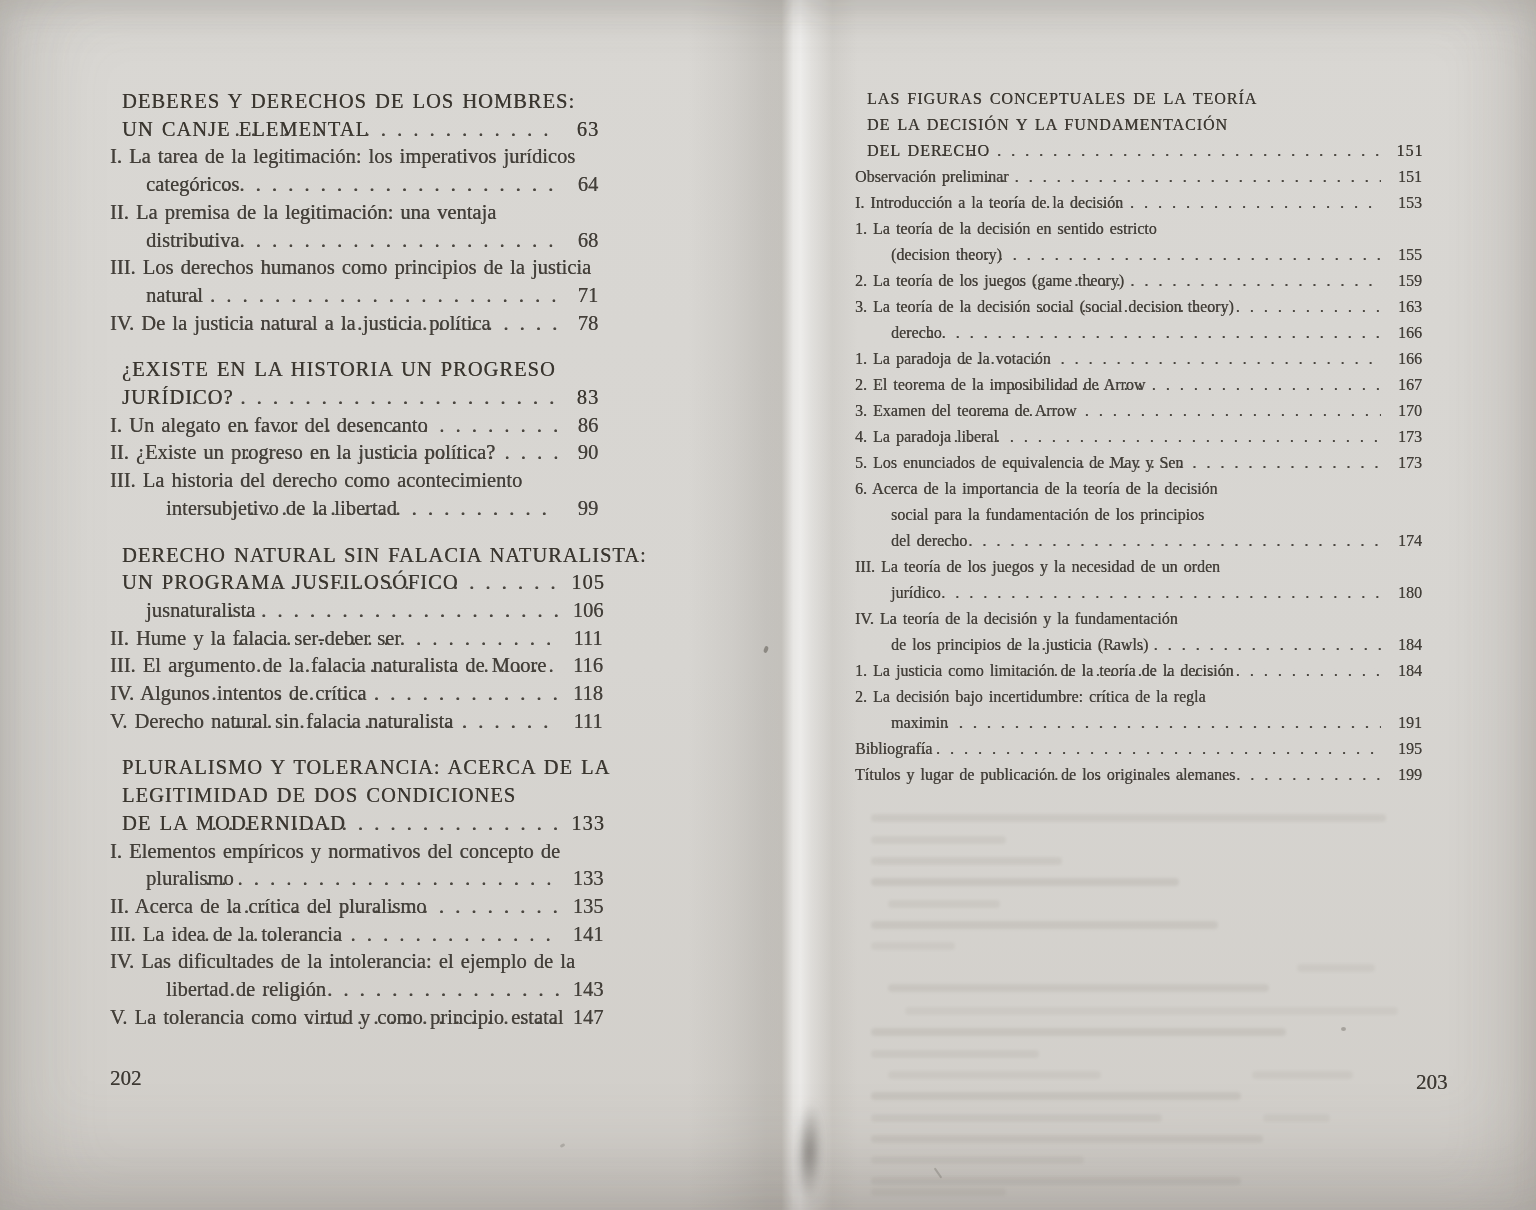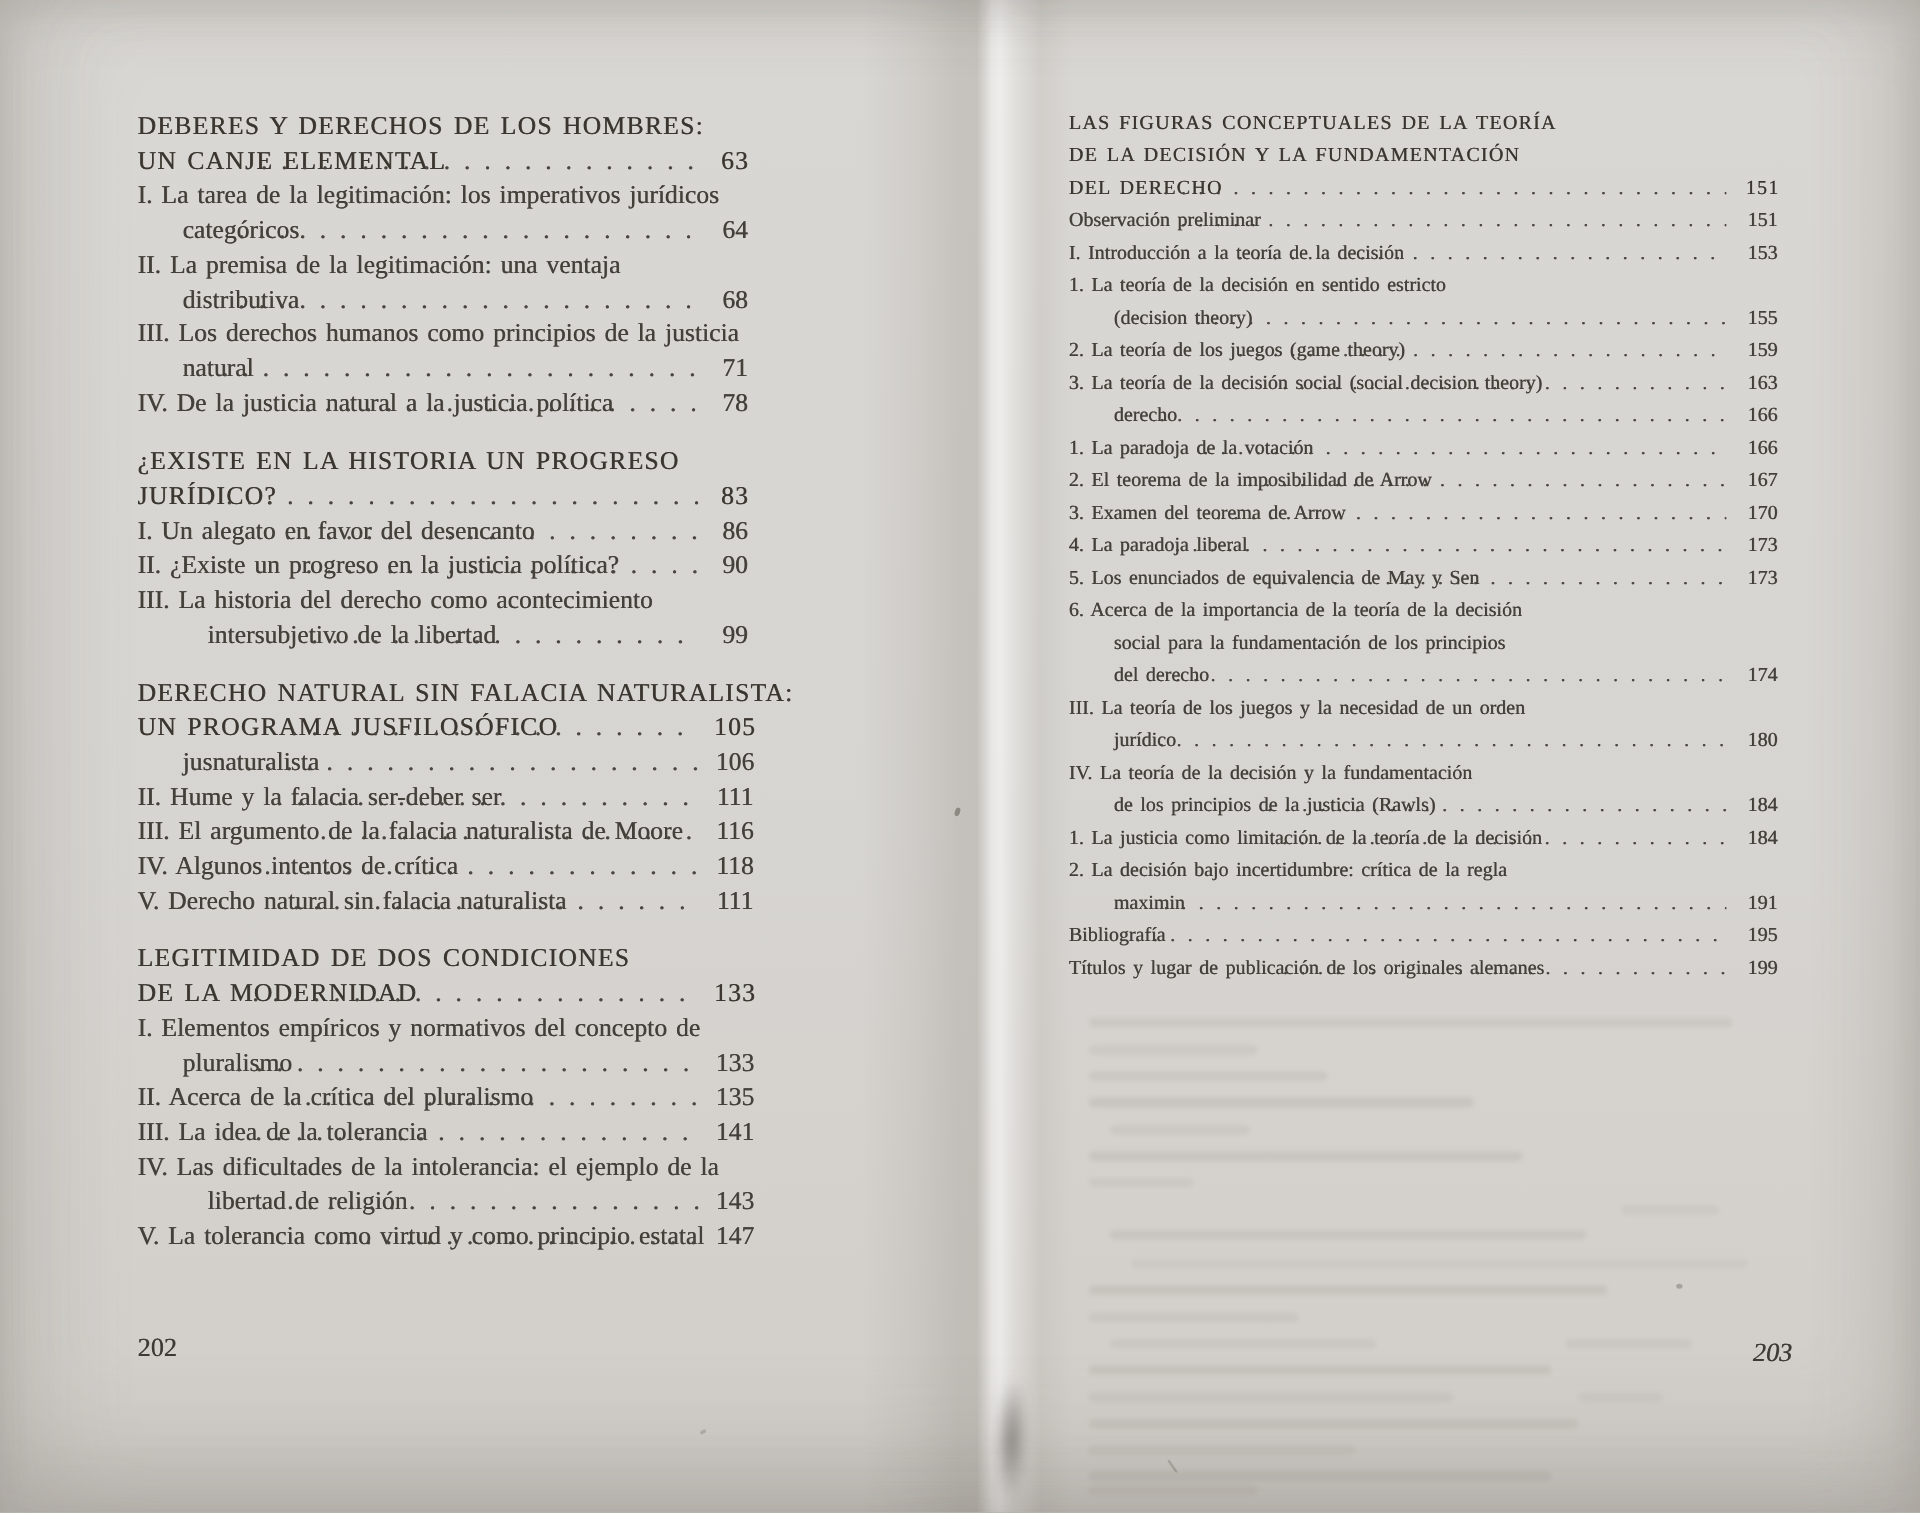--- a/index.html
+++ b/index.html
@@ -40,32 +40,32 @@
   .toc{position:absolute;}
   .left  .toc{left:110px;top:88px;width:500px;}
   .right .toc{left:95px; top:86px;width:577px;}
   .section{margin:0 0 19px 0;}
   .row{
     display:flex;align-items:baseline;white-space:nowrap;
     font-size:20.5px;line-height:27.7px;word-spacing:2px;
     text-shadow:0.35px 0 rgba(62,58,52,.8);
   }
   .right .row{font-size:16px;line-height:26px;}
-  .row.heading{letter-spacing:1px;color:#3a362f;}
+  .row.heading{letter-spacing:1px;color:#3a362f;margin-left:12px;}
   .row.ind1{padding-left:36px;}
   .row.ind2{padding-left:56px;}
   .txt{flex:0 1 auto;min-width:0;}
   .leader{
     flex:1 1 auto;min-width:0;overflow:hidden;
     letter-spacing:2px;padding-left:9px;margin-right:7px;color:#4a463f;
   }
   .num{flex:0 0 44px;text-align:center;}
   .pagenum{position:absolute;font-size:21px;color:#3d3933;text-shadow:0.35px 0 rgba(62,58,52,.8);z-index:3;}
   .left-num{left:110px;top:1066px;}
-  .right-num{left:636px;top:1070px;width:44px;text-align:center;font-style:italic;}
+  .right-num{left:656px;top:1070px;width:44px;text-align:left;}
   .bleed{position:absolute;left:100px;top:814px;width:560px;height:382px;pointer-events:none;z-index:1;}
   .bleed .gl{position:absolute;height:8px;border-radius:4px;background:#756e62;filter:blur(1.6px);}
   .speck{position:absolute;background:rgba(84,79,71,.5);border-radius:50%;pointer-events:none;}
 </style>
 </head>
 <body>
 
 <div class="spread">
 
   <div class="page left">
@@ -166,20 +166,23 @@
             <span class="leader">. . . . . . . . . . . . . . . . . . . . . . . . . . . . . . . . . . . . . . . . . . . . . . . . . . . . . . . . . . . . </span>
             <span class="num">118</span>
           </div>
           <div class="row">
             <span class="txt">V. Derecho natural sin falacia naturalista</span>
             <span class="leader">. . . . . . . . . . . . . . . . . . . . . . . . . . . . . . . . . . . . . . . . . . . . . . . . . . . . . . . . . . . . </span>
             <span class="num">111</span>
           </div>
         </div>
         <div class="section">
+          <div class="row heading">
+            <span class="txt">PLURALISMO Y TOLERANCIA: ACERCA DE LA</span>
+          </div>
           <div class="row heading">
             <span class="txt">LEGITIMIDAD DE DOS CONDICIONES</span>
           </div>
           <div class="row heading">
             <span class="txt">DE LA MODERNIDAD</span>
             <span class="leader">. . . . . . . . . . . . . . . . . . . . . . . . . . . . . . . . . . . . . . . . . . . . . . . . . . . . . . . . . . . . </span>
             <span class="num">133</span>
           </div>
           <div class="row">
             <span class="txt">I. Elementos empíricos y normativos del concepto de</span>

